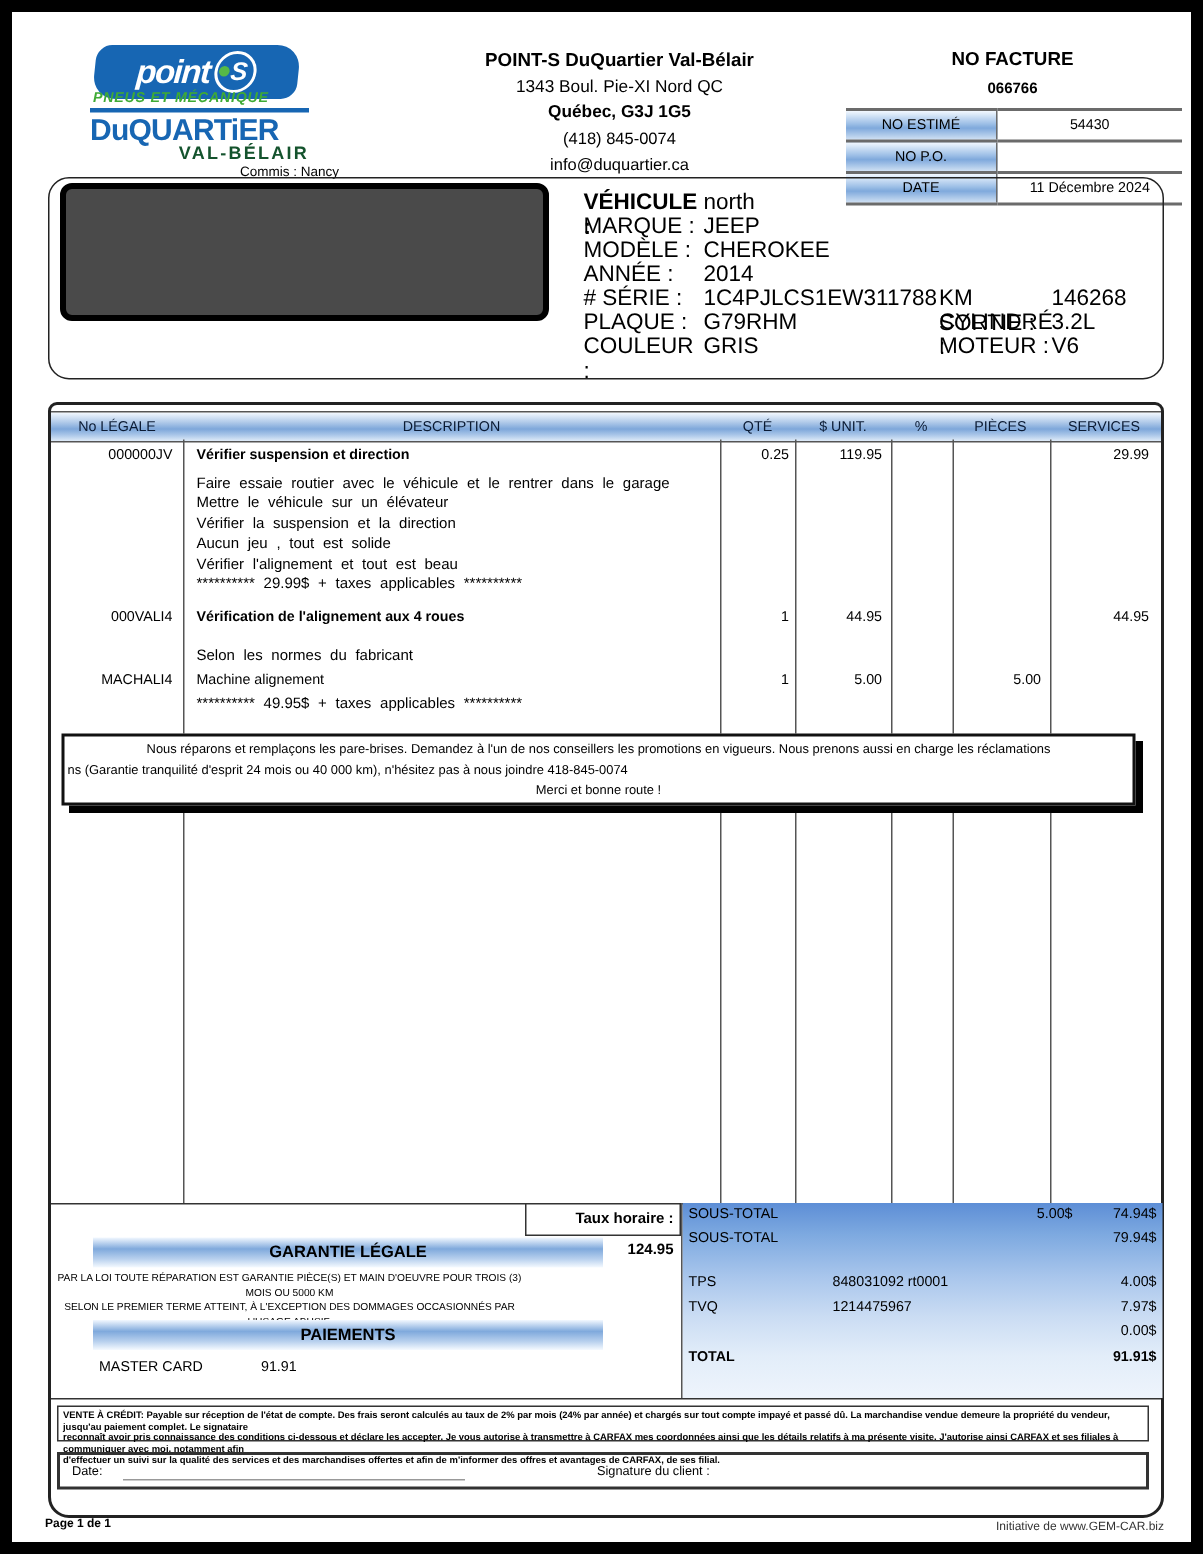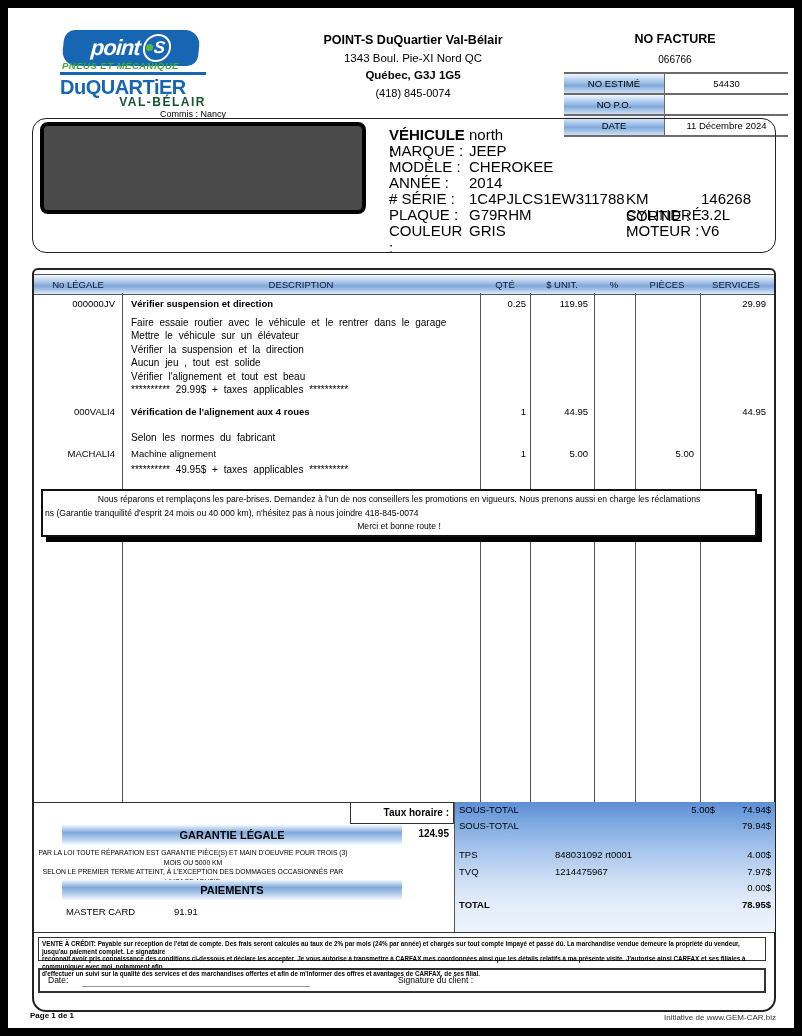--- a/index.html
+++ b/index.html
@@ -29,21 +29,21 @@
   .company{left:278px;top:24px;width:254px;text-align:center;}
   .company div{line-height:17.5px;}
   .co-name{font-size:12.5px;font-weight:bold;}
   .co-addr{font-size:11.5px;}
   .co-city{font-size:11.5px;font-weight:bold;}
   .co-phone{font-size:11px;}
   .co-mail{font-size:11px;}
 
   
   .nofact{left:552px;top:24px;width:230px;text-align:center;font-weight:bold;font-size:12.5px;}
-  .nofactno{left:552px;top:46px;width:230px;text-align:center;font-weight:normal;font-size:10px;}
+  .nofactno{left:552px;top:46px;width:230px;text-align:center;font-weight:bold;font-size:10px;}
   .invtab{left:556px;top:64px;width:224px;border-collapse:collapse;}
   .invtab td{height:17px;font-size:9.5px;text-align:center;
              border-top:2px solid #6b6b6b;border-bottom:2px solid #6b6b6b;}
   .invtab td.lab{width:98px;background:linear-gradient(180deg,#f2f8ff 0%,#9dbfe6 45%,#7fa9dc 60%,#cfe0f3 100%);
                  border-right:1px solid #6b6b6b;}
 
   
   .vehbox{left:24px;top:110px;width:742px;height:133px;border:1.5px solid #222;border-radius:14px;}
   .redact{left:7px;top:3px;width:318px;height:84px;background:#4a4a4a;border:4px solid #000;border-radius:8px;}
   .vgrid{left:356px;top:7px;right:8px;display:grid;grid-template-columns:80px 157px 75px 1fr;
@@ -113,20 +113,21 @@
   <div class="abs logo-rule"></div>
   <div class="abs duq">DuQUARTiER</div>
   <div class="abs valb">VAL-BÉLAIR</div>
   <div class="abs commis">Commis : Nancy</div>
 
   <div class="abs company">
     <div class="co-name">POINT-S DuQuartier Val-Bélair</div>
     <div class="co-addr">1343 Boul. Pie-XI Nord QC</div>
     <div class="co-city">Québec, G3J 1G5</div>
     <div class="co-phone">(418) 845-0074</div>
+    <div class="co-mail">info@duquartier.ca</div>
   </div>
 
   <div class="abs nofact">NO FACTURE</div>
   <div class="abs nofactno">066766</div>
   <table class="abs invtab">
     <tbody>
         <tr>
       <td class="lab">NO ESTIMÉ</td>
       <td>54430</td>
     </tr>
@@ -254,21 +255,21 @@
       <div class="trow" style="top:64px">
         <span class="lab">TVQ</span>
         <span class="mid">1214475967</span>
         <span class="val">7.97$</span>
       </div>
       <div class="trow" style="top:80px">
         <span class="val">0.00$</span>
       </div>
       <div class="trow b" style="top:97px">
         <span class="lab">TOTAL</span>
-        <span class="val">78.95$</span>
+        <span class="val">91.91$</span>
       </div>
     </div>
 
     <div class="abs gbar" style="top:555px">GARANTIE LÉGALE</div>
     <div class="abs gtext">
       <div>PAR LA LOI TOUTE RÉPARATION EST GARANTIE PIÈCE(S) ET MAIN D'OEUVRE POUR TROIS (3) MOIS OU 5000 KM</div>
       <div>SELON LE PREMIER TERME ATTEINT, À L'EXCEPTION DES DOMMAGES OCCASIONNÉS PAR L'USAGE ABUSIF.</div>
     </div>
 
     <div class="abs gbar" style="top:610px">PAIEMENTS</div>

